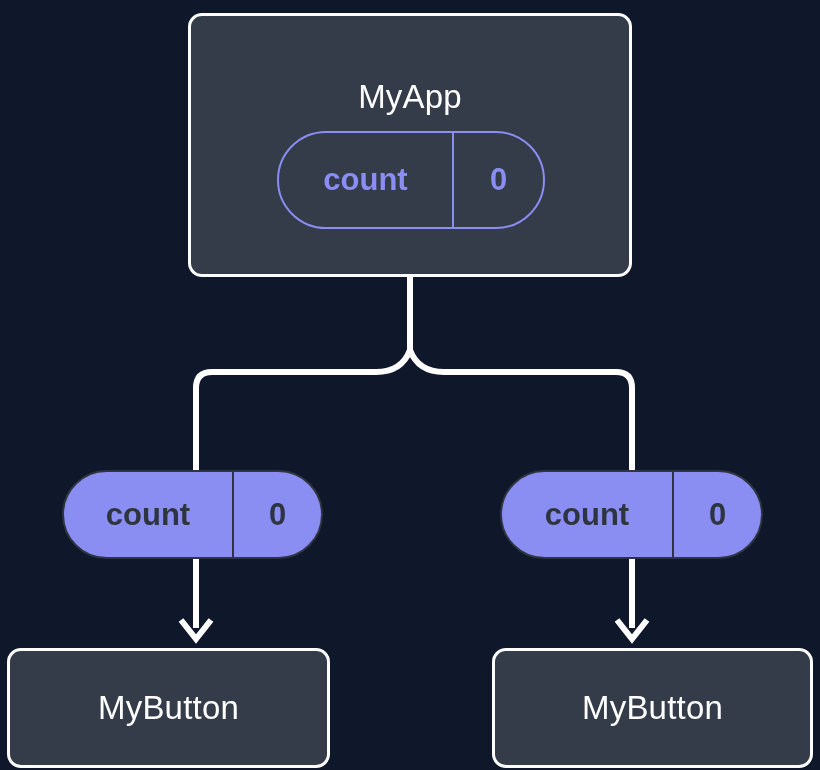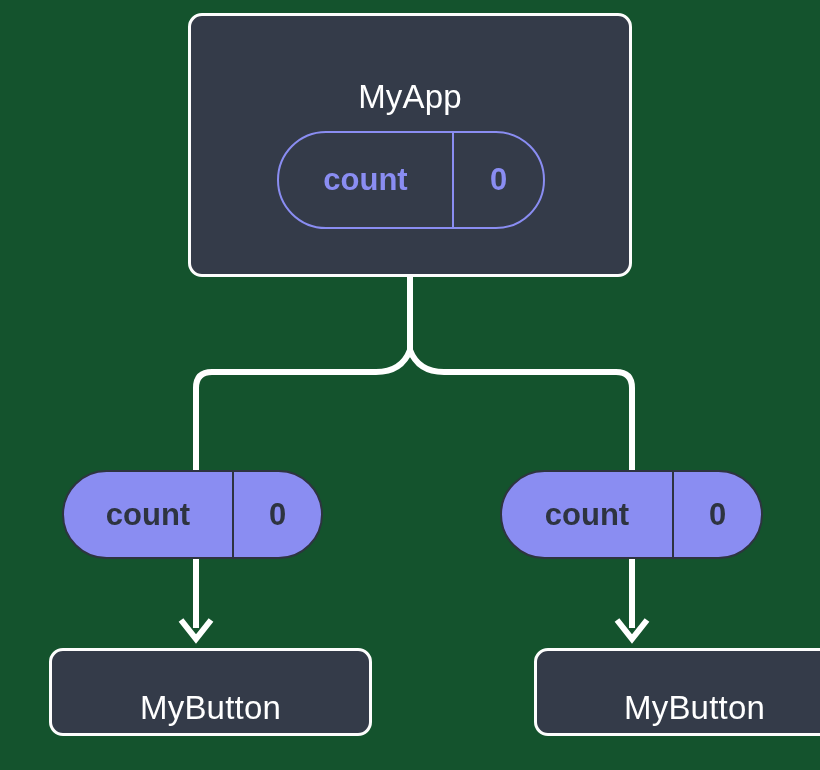--- a/index.html
+++ b/index.html
@@ -10,21 +10,21 @@
   body {
     width: 820px;
     height: 770px;
     font-family: "Liberation Sans", "DejaVu Sans", sans-serif;
     overflow: hidden;
   }
   #stage {
     position: relative;
     width: 820px;
     height: 770px;
-    background: #14532d;
+    background: #0f172a;
   }
   svg.edges {
     position: absolute;
     left: 0;
     top: 0;
     width: 820px;
     height: 770px;
     pointer-events: none;
   }
 
@@ -55,22 +55,21 @@
     width: 444px;
     height: 264px;
   }
   #app-title {
     top: 62px;
   }
 
   
   .leaf-box {
     top: 648px;
-    height: 88px;
-    margin-left: 42px;
+    height: 120px;
   }
   #btn-box-left  { left: 7px;   width: 323px; }
   #btn-box-right { left: 492px; width: 321px; }
   .leaf-title {
     top: 38px;
     font-size: 33px;
   }
 
   
   .pill {

